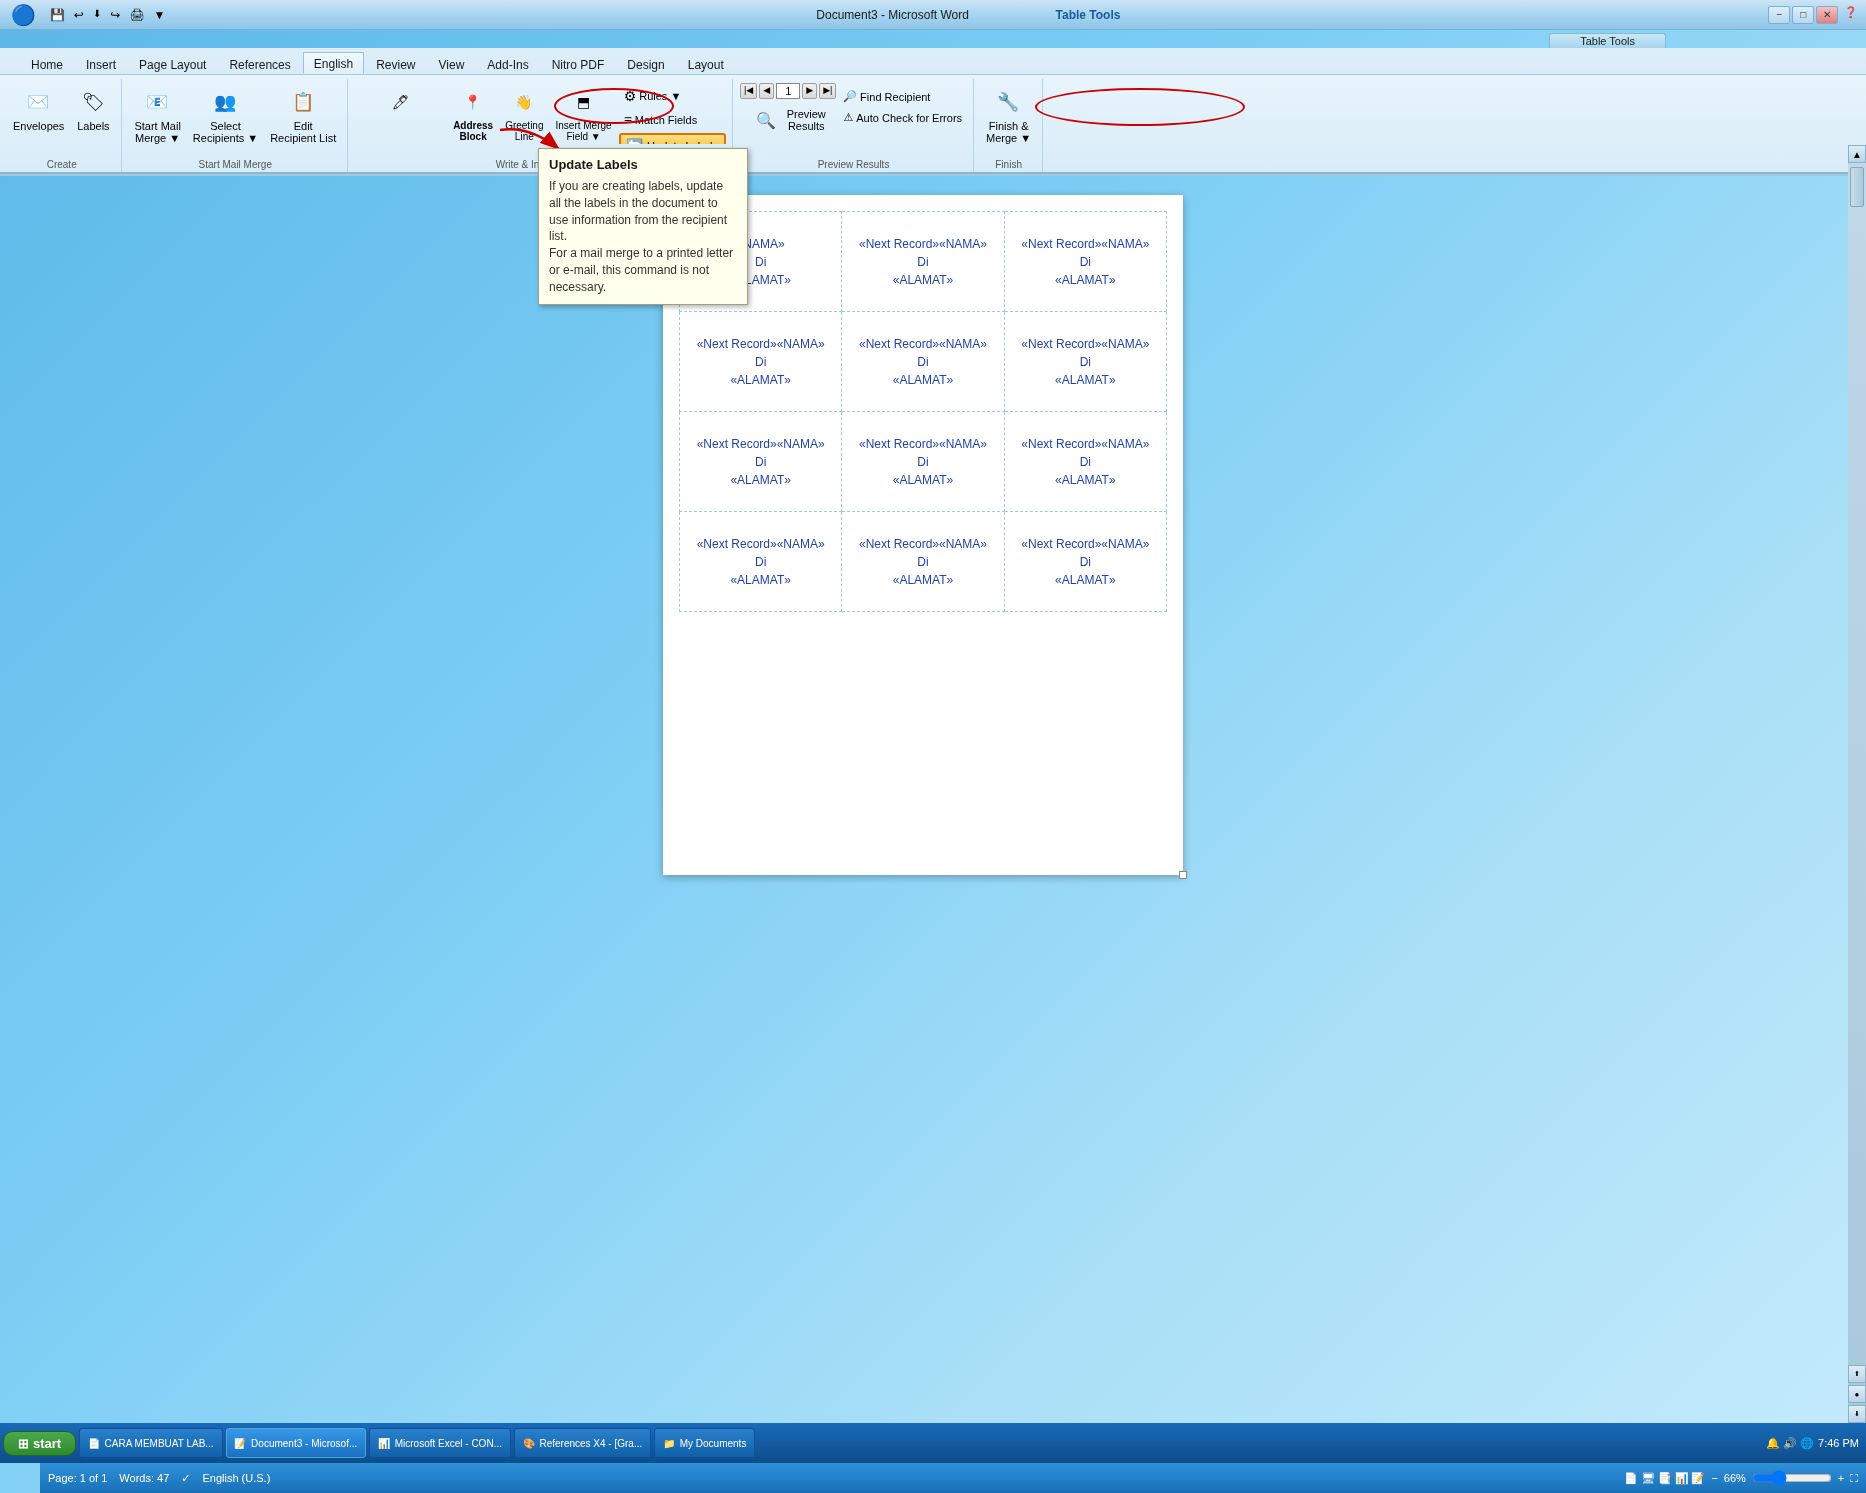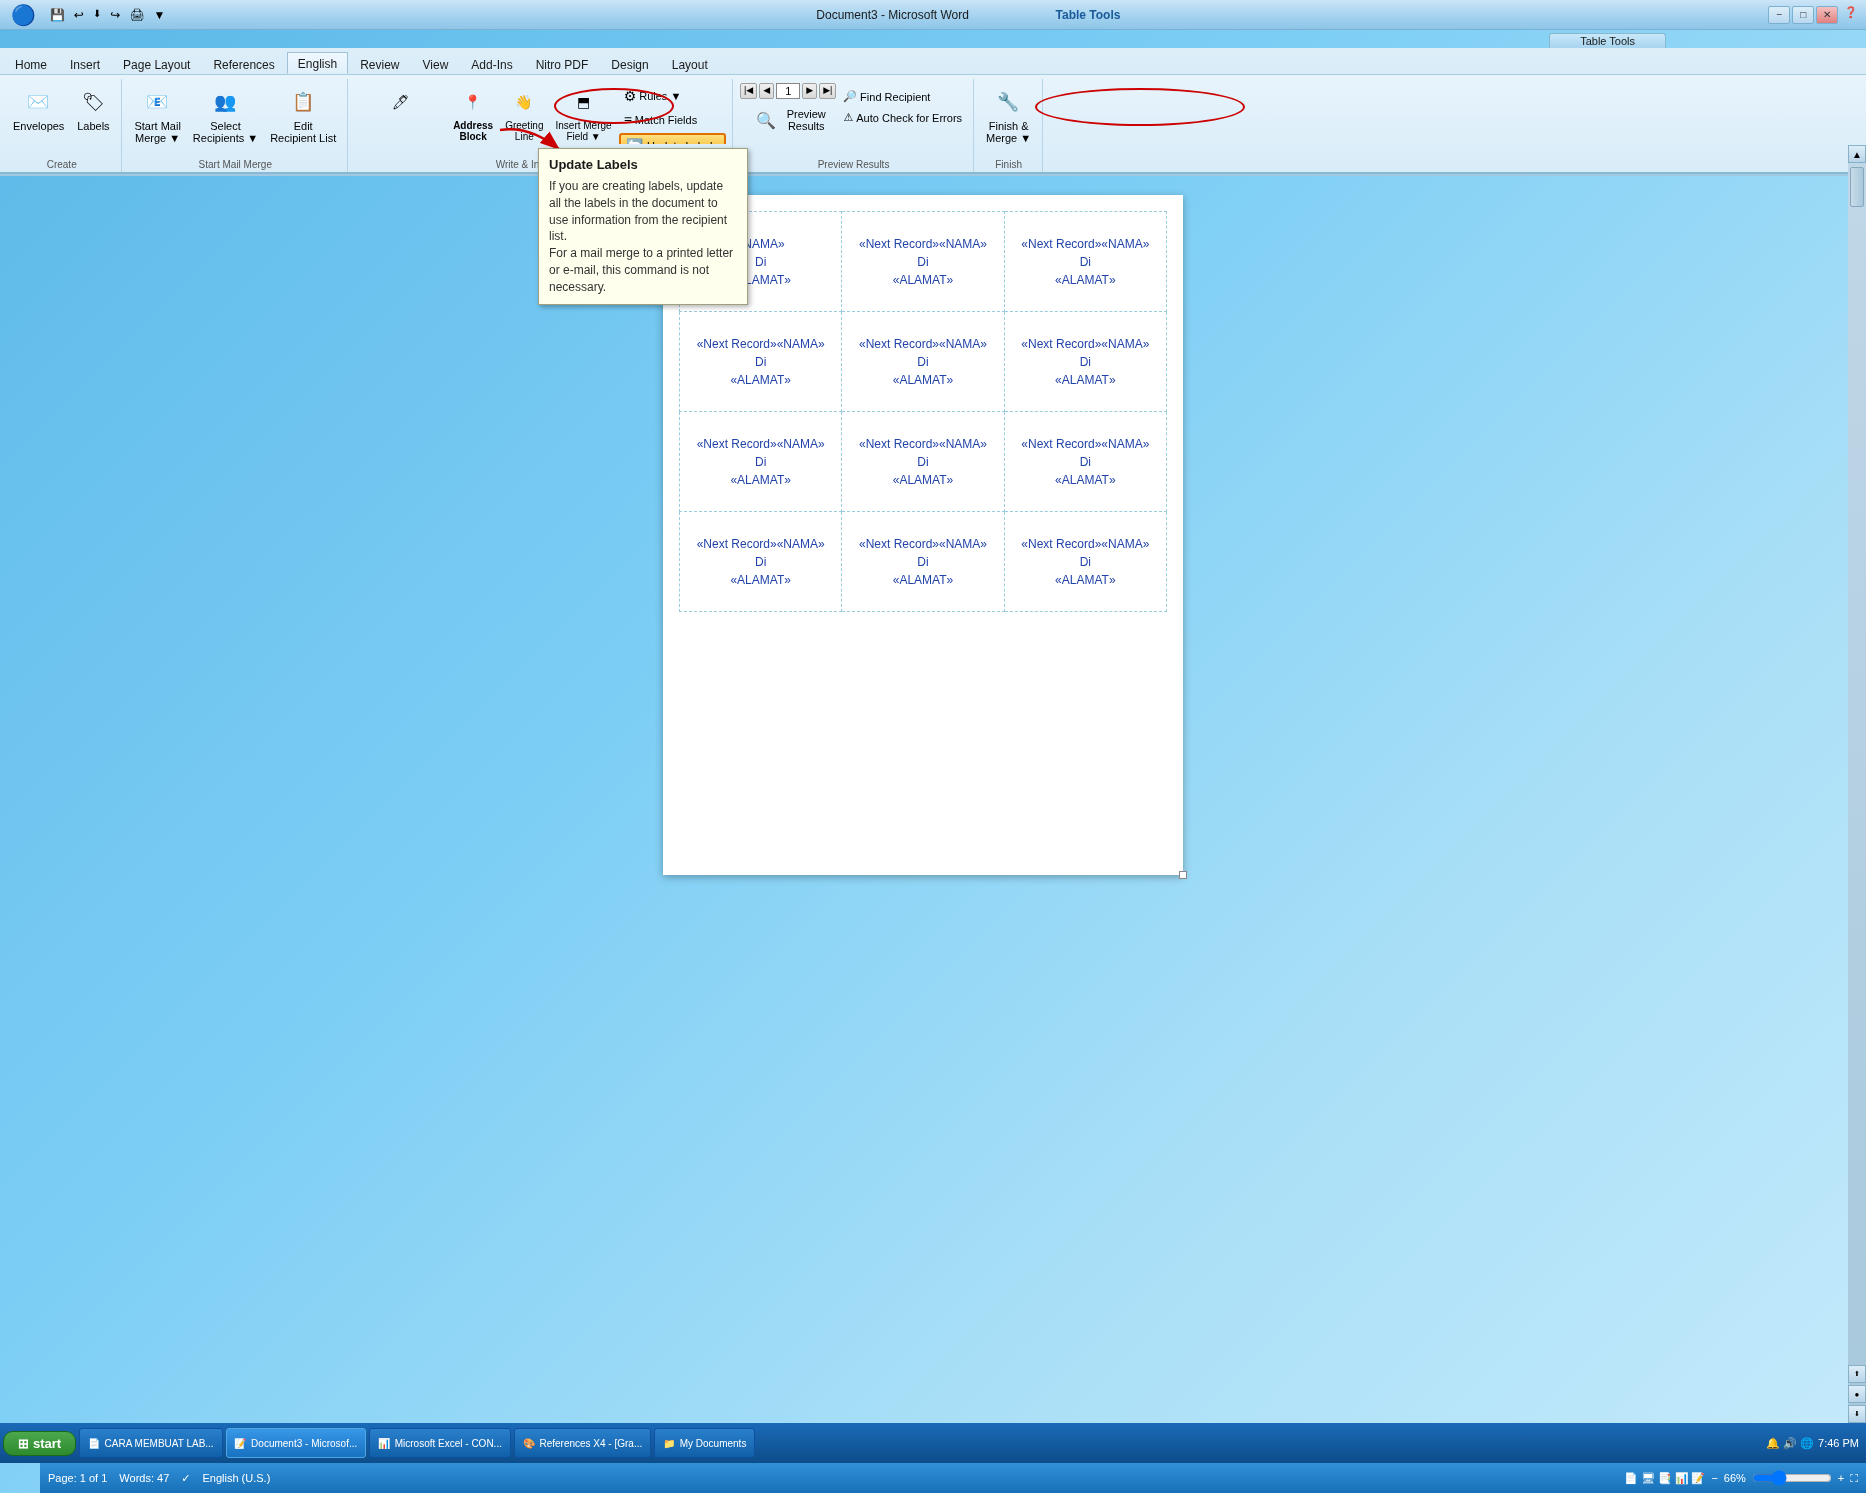--- a/index.html
+++ b/index.html
@@ -54,21 +54,21 @@
     .win-btn.close { background: linear-gradient(to bottom, #f5c0c0, #e08080); }
 
     
     .ribbon {
       background: linear-gradient(to bottom, #ddeef8 0%, #c5e2f5 100%);
       border-bottom: 2px solid #a0c8e0;
     }
     .ribbon-tabs {
       display: flex;
       height: 26px;
-      padding-left: 4px;
+      padding-left: 20px;
       align-items: flex-end;
       gap: 1px;
     }
     .ribbon-tab {
       padding: 4px 10px 2px;
       font-size: 12px;
       cursor: pointer;
       color: #1a1a1a;
       border-top: 1px solid transparent;
       border-left: 1px solid transparent;

